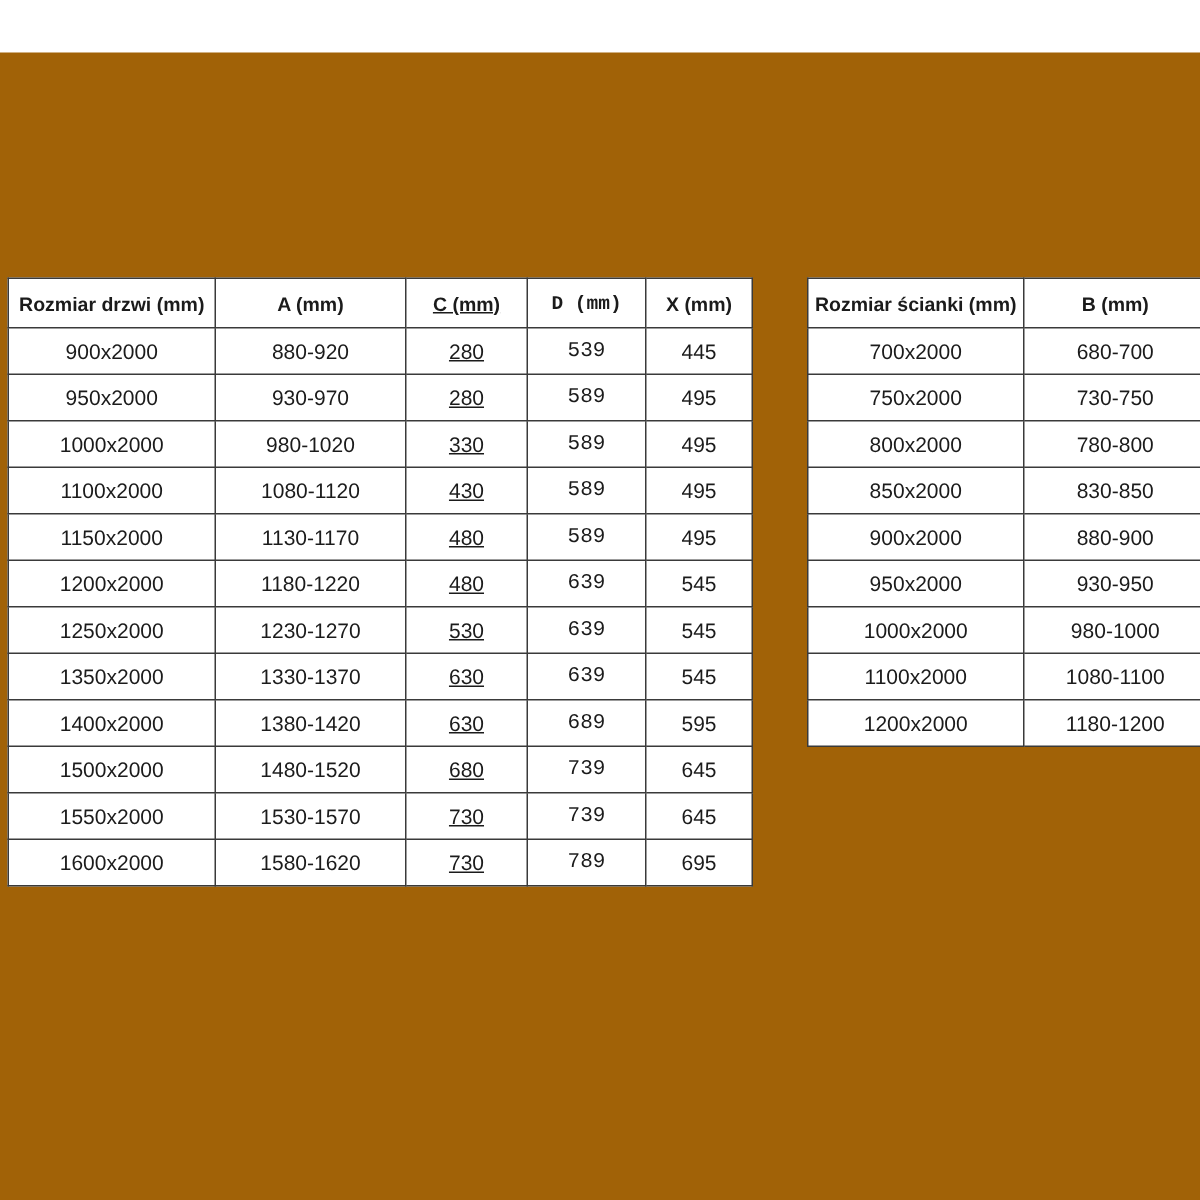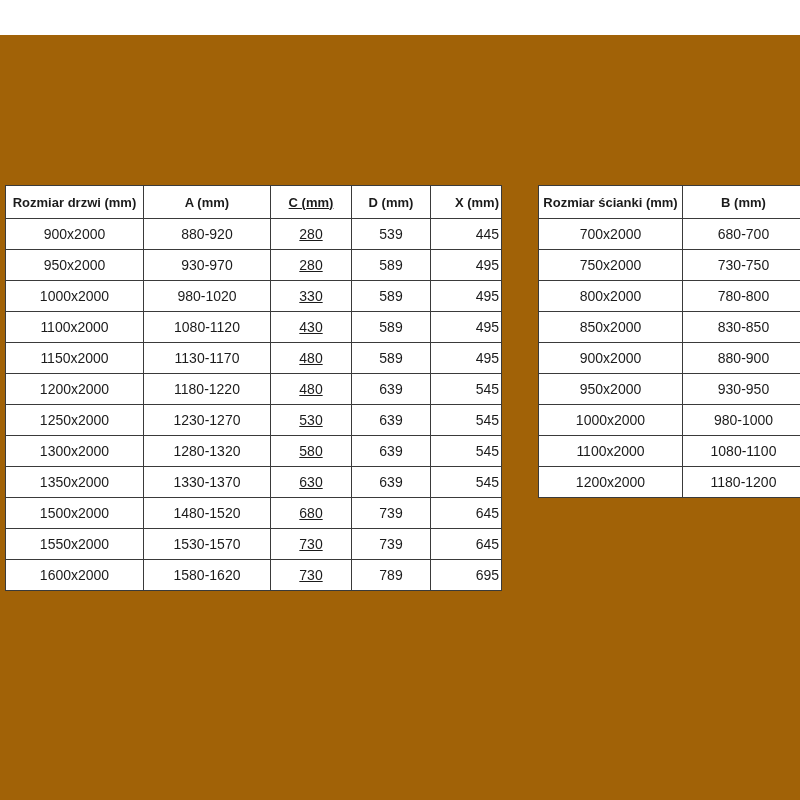--- a/index.html
+++ b/index.html
@@ -46,22 +46,22 @@
     height: 30px;
   }
   table.doors-table {
     left: 5px;
     top: 150px;
     width: 475px;
   }
   .doors-table th:nth-child(1), .doors-table td:nth-child(1) { width: 133px; }
   .doors-table th:nth-child(2), .doors-table td:nth-child(2) { width: 122px; }
   .doors-table th:nth-child(3), .doors-table td:nth-child(3) { width: 76px; text-decoration: underline; }
-  .doors-table th:nth-child(4), .doors-table td:nth-child(4) { width: 74px; }
-  .doors-table th:nth-child(5), .doors-table td:nth-child(5) { width: 66px; text-align: right; }
+  .doors-table th:nth-child(4), .doors-table td:nth-child(4) { width: 74px; font-family: Liberation Mono, monospace; }
+  .doors-table th:nth-child(5), .doors-table td:nth-child(5) { width: 66px; }
   table.walls-table {
     left: 538px;
     top: 150px;
     width: 257px;
   }
   .walls-table th:nth-child(1), .walls-table td:nth-child(1) { width: 139px; }
   .walls-table th:nth-child(2), .walls-table td:nth-child(2) { width: 117px; }
 </style>
 </head>
 <body>
@@ -121,34 +121,34 @@
           <td>545</td>
         </tr>
         <tr>
           <td>1250x2000</td>
           <td>1230-1270</td>
           <td>530</td>
           <td>639</td>
           <td>545</td>
         </tr>
         <tr>
-          <td>1300x2000</td>
-          <td>1280-1320</td>
-          <td>580</td>
-          <td>639</td>
-          <td>545</td>
-        </tr>
-        <tr>
           <td>1350x2000</td>
           <td>1330-1370</td>
           <td>630</td>
           <td>639</td>
           <td>545</td>
         </tr>
         <tr>
+          <td>1400x2000</td>
+          <td>1380-1420</td>
+          <td>630</td>
+          <td>689</td>
+          <td>595</td>
+        </tr>
+        <tr>
           <td>1500x2000</td>
           <td>1480-1520</td>
           <td>680</td>
           <td>739</td>
           <td>645</td>
         </tr>
         <tr>
           <td>1550x2000</td>
           <td>1530-1570</td>
           <td>730</td>

